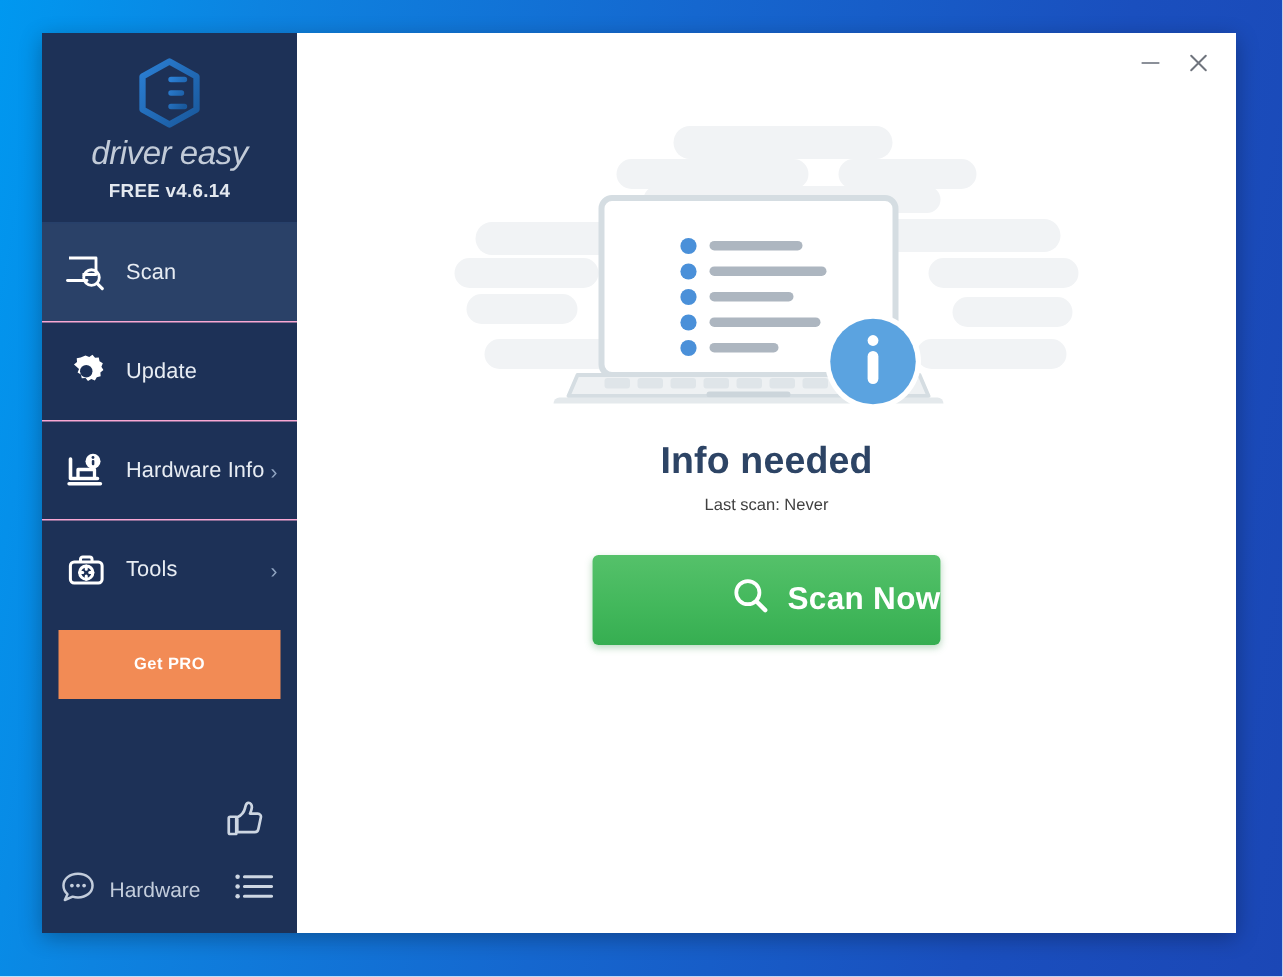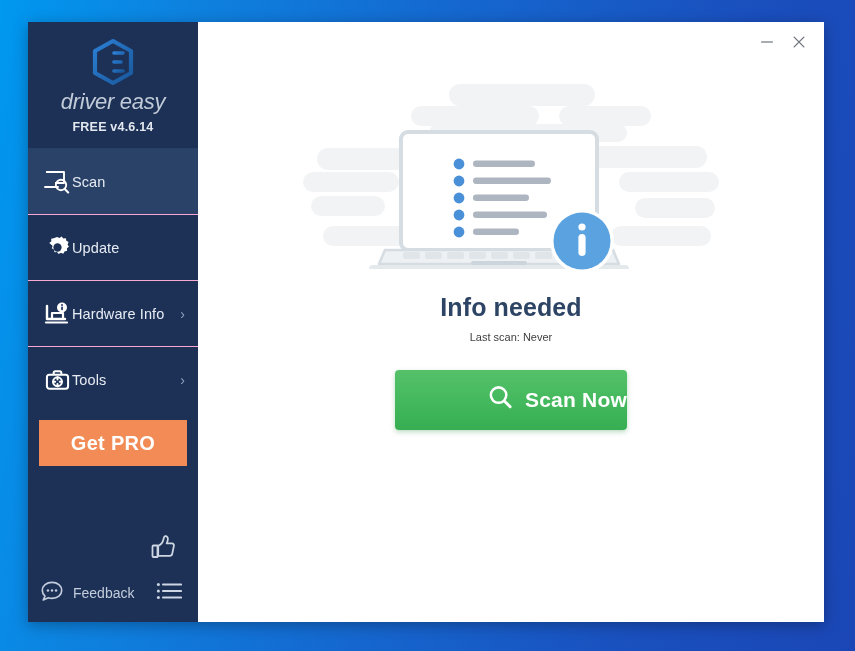--- a/index.html
+++ b/index.html
@@ -85,38 +85,38 @@
   .nav-item.active { background: #2a4168; }
 
   .nav-icon {
     width: 30px;
     height: 30px;
     flex: 0 0 30px;
     display: flex;
     align-items: center;
     justify-content: center;
   }
-  .nav-label { margin-left: 0; letter-spacing: 0.1px; }
+  .nav-label { margin-left: 12px; letter-spacing: 0.1px; }
   .nav-chevron {
     position: absolute;
     right: 13px;
     top: 50%;
     transform: translateY(-50%);
     color: #8fa3c0;
     font-size: 14px;
     line-height: 1;
   }
 
   .pro-wrap { padding: 8px 11px 0 11px; }
   .pro-button {
     height: 46px;
     width: 100%;
     background: #f28b55;
     color: #ffffff;
-    font-size: 20px;
+    font-size: 11px;
     font-weight: bold;
     border: none;
     cursor: pointer;
     letter-spacing: 0.3px;
     font-family: "Liberation Sans", sans-serif;
   }
 
   .sidebar-spacer { flex: 1 1 auto; }
 
   .thumb-row {
@@ -312,21 +312,21 @@
       <div class="footer-row">
         <div class="feedback">
           <span>
             <svg viewBox="0 0 26 24" width="24" height="23">
               <path d="M13 2.2 c6 0 10.5 3.7 10.5 8.6 c0 4.9 -4.5 8.6 -10.5 8.6 c-1.4 0 -2.7 -0.2 -3.9 -0.6 l-5.6 2.4 l1.9 -4.2 c-1.8 -1.6 -2.9 -3.8 -2.9 -6.2 c0 -4.9 4.5 -8.6 10.5 -8.6 z" fill="none" stroke="#c3cddc" stroke-width="1.8" stroke-linejoin="round"></path>
               <circle cx="8.6" cy="10.8" r="1.35" fill="#c3cddc"></circle>
               <circle cx="13" cy="10.8" r="1.35" fill="#c3cddc"></circle>
               <circle cx="17.4" cy="10.8" r="1.35" fill="#c3cddc"></circle>
             </svg>
           </span>
-          <span class="feedback-label">Feedback</span>
+          <span class="feedback-label">Hardware</span>
         </div>
         <div class="footer-spacer"></div>
         <span>
           <svg viewBox="0 0 26 20" width="26" height="20">
             <circle cx="2.4" cy="3.5" r="1.5" fill="#cdd6e2"></circle>
             <circle cx="2.4" cy="10" r="1.5" fill="#cdd6e2"></circle>
             <circle cx="2.4" cy="16.5" r="1.5" fill="#cdd6e2"></circle>
             <path d="M7 3.5 H25 M7 10 H25 M7 16.5 H25" stroke="#cdd6e2" stroke-width="2.1" stroke-linecap="round"></path>
           </svg>
         </span>

